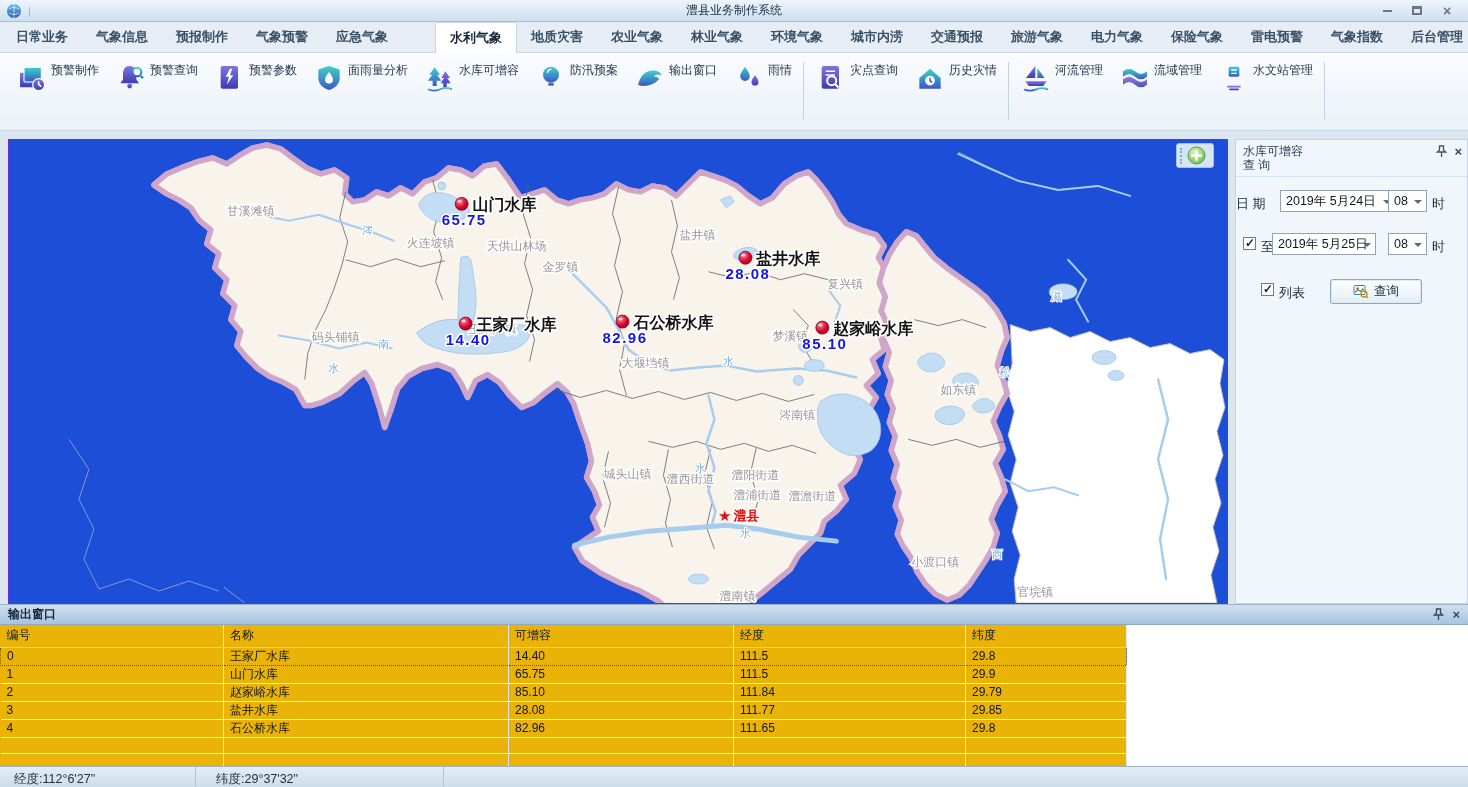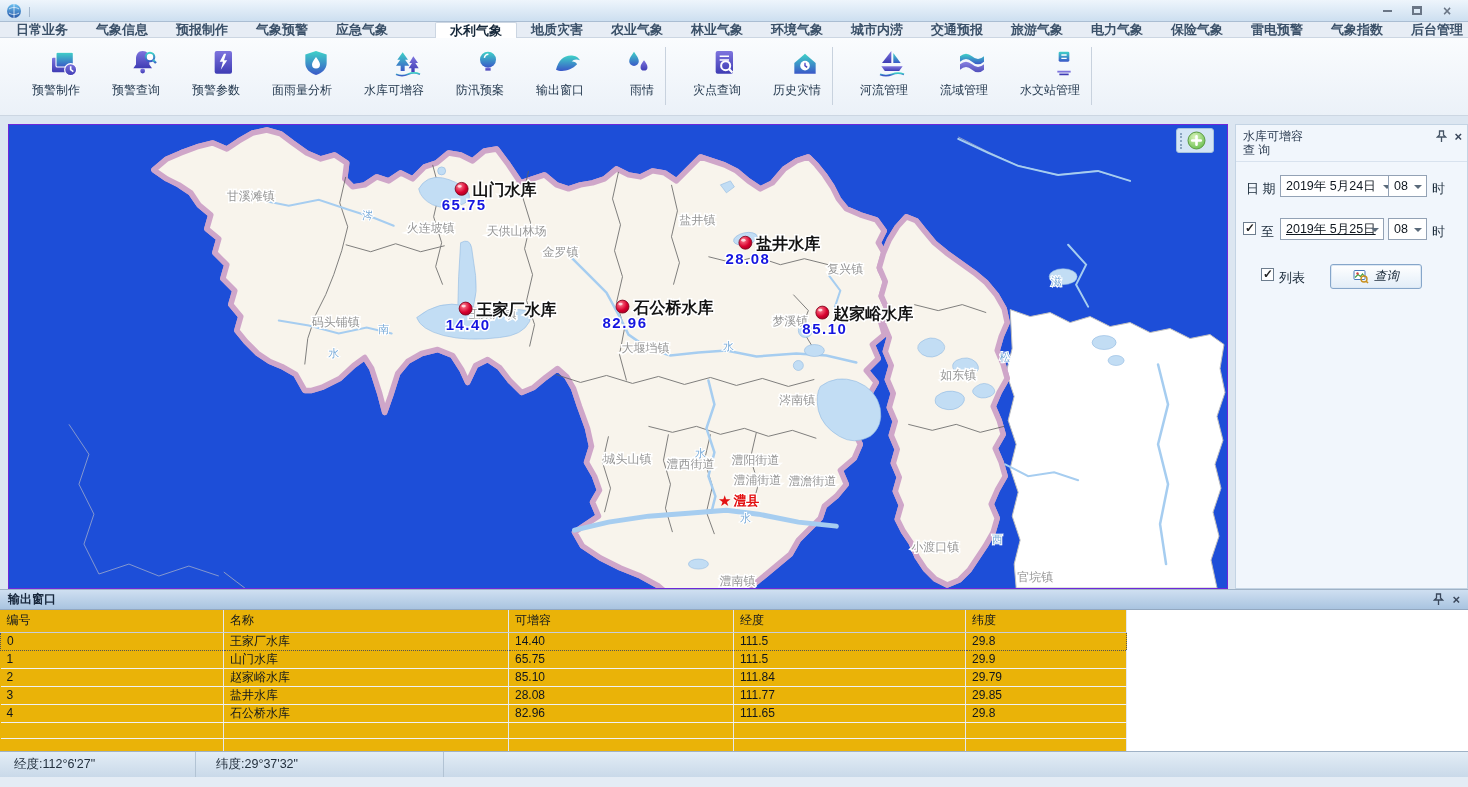--- a/index.html
+++ b/index.html
@@ -12,32 +12,32 @@
   .globe{width:16px;height:16px;margin-left:6px;display:flex;align-items:center;}
   .tb-sep{color:#9db2c8;font-size:11px;margin-left:6px;}
   .title{position:absolute;left:0;right:0;text-align:center;font-size:12px;color:#1c2c40;}
   .win-btns{margin-left:auto;display:flex;align-items:center;margin-right:6px;z-index:2;}
   .wbtn{width:30px;height:17px;display:flex;align-items:center;justify-content:center;cursor:default;}
   .ic-min{width:9px;height:2px;background:#6a7686;}
   .ic-max{width:10px;height:9px;border:2px solid #6a7686;border-top-width:3px;}
   .ic-close{font-size:14px;font-weight:bold;color:#6a7686;line-height:10px;}
 
   
-  .menubar{height:16px;background:#e7edf5;border-bottom:1px solid #ccd6e2;
+  .menubar{height:31px;background:#e7edf5;border-bottom:1px solid #ccd6e2;
     display:flex;align-items:stretch;padding-left:2px;}
   .menu-item{padding:0 14px;font-size:13px;font-weight:600;color:#3a5068;
     display:flex;align-items:center;cursor:default;white-space:nowrap;}
   .menu-item.active{background:#fff;color:#16283a;border:1px solid #ccd6e2;border-bottom:none;
     border-radius:2px 2px 0 0;margin-bottom:-1px;margin-left:33px;}
 
   
   .toolbar{height:78px;background:linear-gradient(#fafcfe,#ebf1f8);
     border-bottom:1px solid #ccd6e2;display:flex;align-items:flex-start;padding:7px 0 0 8px;}
-  .titem{display:flex;flex-direction:column;align-items:flex-end;gap:3px;
-    padding:2px 8px;cursor:default;min-width:54px;margin-left:16px;}
+  .titem{display:flex;flex-direction:row;align-items:flex-start;gap:3px;
+    padding:2px 8px;cursor:default;min-width:54px;}
   .titem svg{width:32px;height:32px;}
   .tlabel{font-size:12px;color:#23384e;white-space:nowrap;}
   .tsep{width:1px;background:#c8d2de;height:58px;margin:2px 3px 0 3px;}
 
   
   .main{height:473px;background:#dce6f1;display:flex;padding:8px 0 0 8px;}
   .map-area{flex:1;background:#1d4ed8;border:1px solid #6d28d9;position:relative;overflow:hidden;}
   .map-area svg.map{width:100%;height:100%;display:block;}
   .splitter{width:7px;}
   .right-panel{width:233px;background:#f1f6fc;border:1px solid #c4d4e4;position:relative;
@@ -123,20 +123,21 @@
 </svg>
 
 <div class="titlebar">
   <span class="globe">
     <svg viewBox="0 0 16 16">
         <circle cx="8" cy="8" r="7" fill="url(#globeg)"></circle>
       <path d="M3 6c3-2 7-2 10 0M3 10c3 2 7 2 10 0M8 1v14" stroke="#eaf4fc" stroke-width="1" fill="none" opacity=".8"></path>
       </svg>
   </span>
   <span class="tb-sep">|</span>
+  <div class="title">澧县业务制作系统</div>
   <div class="win-btns">
     <div class="wbtn">
         <span class="ic-min"></span>
       </div>
     <div class="wbtn">
         <span class="ic-max"></span>
       </div>
     <div class="wbtn">
         <span class="ic-close">×</span>
       </div>
@@ -431,46 +432,46 @@
       <div>查 询</div>
     </div>
     <div class="rp-icons">
       <svg width="11" height="13" viewBox="0 0 11 13">
         <path d="M3.5 1h4v4l2 2H1.5l2-2z M5.5 7v5" fill="none" stroke="#455465" stroke-width="1.3"></path>
       </svg>
       <span class="xglyph">×</span>
     </div>
     <div class="rp-divider"></div>
 
-    <span class="rp-label" style="left:10px;top:55px;">日 期</span>
+    <span class="rp-label" style="left:0;top:55px;">日 期</span>
     <div class="sel" style="left:44px;top:50px;width:116px;">
       <span>2019年 5月24日</span>
         <span class="car"></span>
     </div>
     <div class="sel" style="left:152px;top:50px;width:39px;">
       <span>08</span>
         <span class="car"></span>
     </div>
     <span class="rp-label" style="left:196px;top:55px;">时</span>
 
     <span class="cb checked" style="left:7px;top:97px;"></span>
     <span class="rp-label" style="left:25px;top:98px;">至</span>
-    <div class="sel" style="left:44px;top:93px;width:104px;text-decoration:underline;">
+    <div class="sel" style="left:36px;top:93px;width:104px;">
       <span>2019年 5月25日</span>
         <span class="car"></span>
     </div>
     <div class="sel" style="left:152px;top:93px;width:39px;">
       <span>08</span>
         <span class="car"></span>
     </div>
     <span class="rp-label" style="left:196px;top:98px;">时</span>
 
     <span class="cb checked" style="left:25px;top:143px;"></span>
     <span class="rp-label" style="left:43px;top:144px;">列表</span>
-    <div class="qbtn" style="left:94px;top:139px;font-style:italic;">
+    <div class="qbtn" style="left:94px;top:139px;">
       <svg width="16" height="15" viewBox="0 0 16 15">
         <rect x="1" y="1.5" width="11" height="9" rx="1" fill="#fff" stroke="#4878b8"></rect>
         <path d="M2 8.5l3-3 2.5 2 2-2.5 2 2.5" fill="none" stroke="#44a044" stroke-width="1.2"></path>
         <circle cx="4.5" cy="4.5" r="1.2" fill="#d04040"></circle>
         <circle cx="11" cy="10" r="3" fill="none" stroke="#c89020" stroke-width="1.4"></circle>
         <path d="M13.2 12.2l1.8 1.8" stroke="#c89020" stroke-width="1.6"></path>
       </svg>
       <span>查询</span>
     </div>
   </div>

